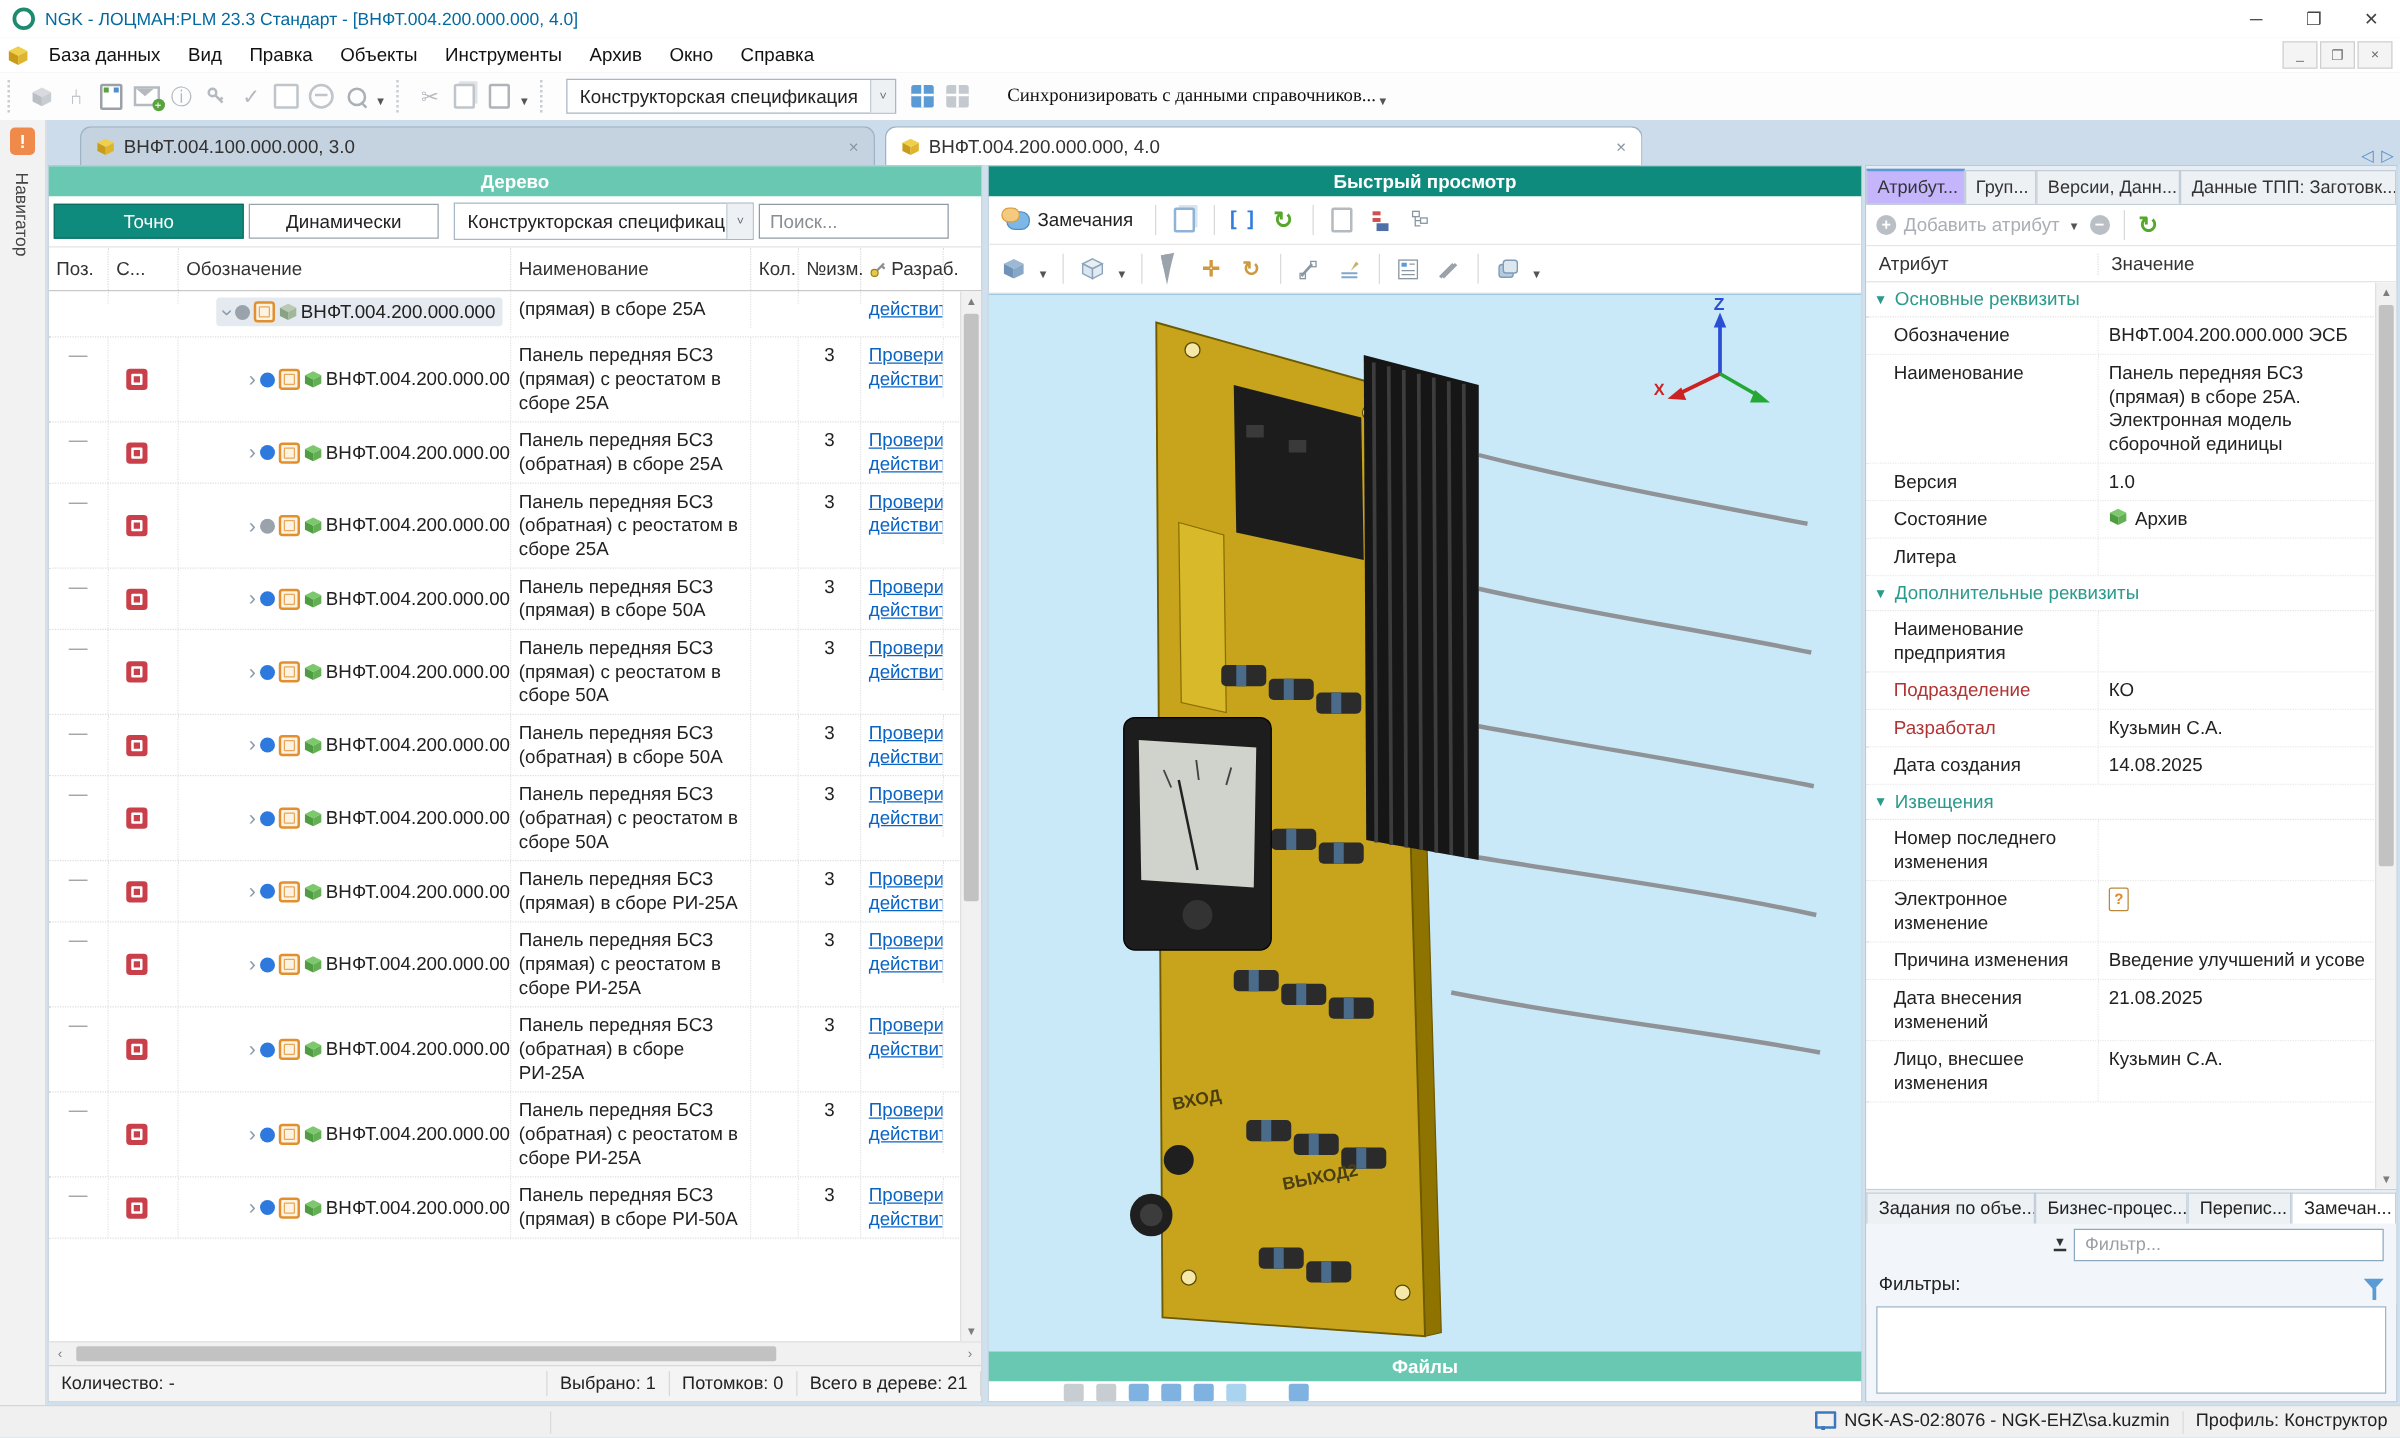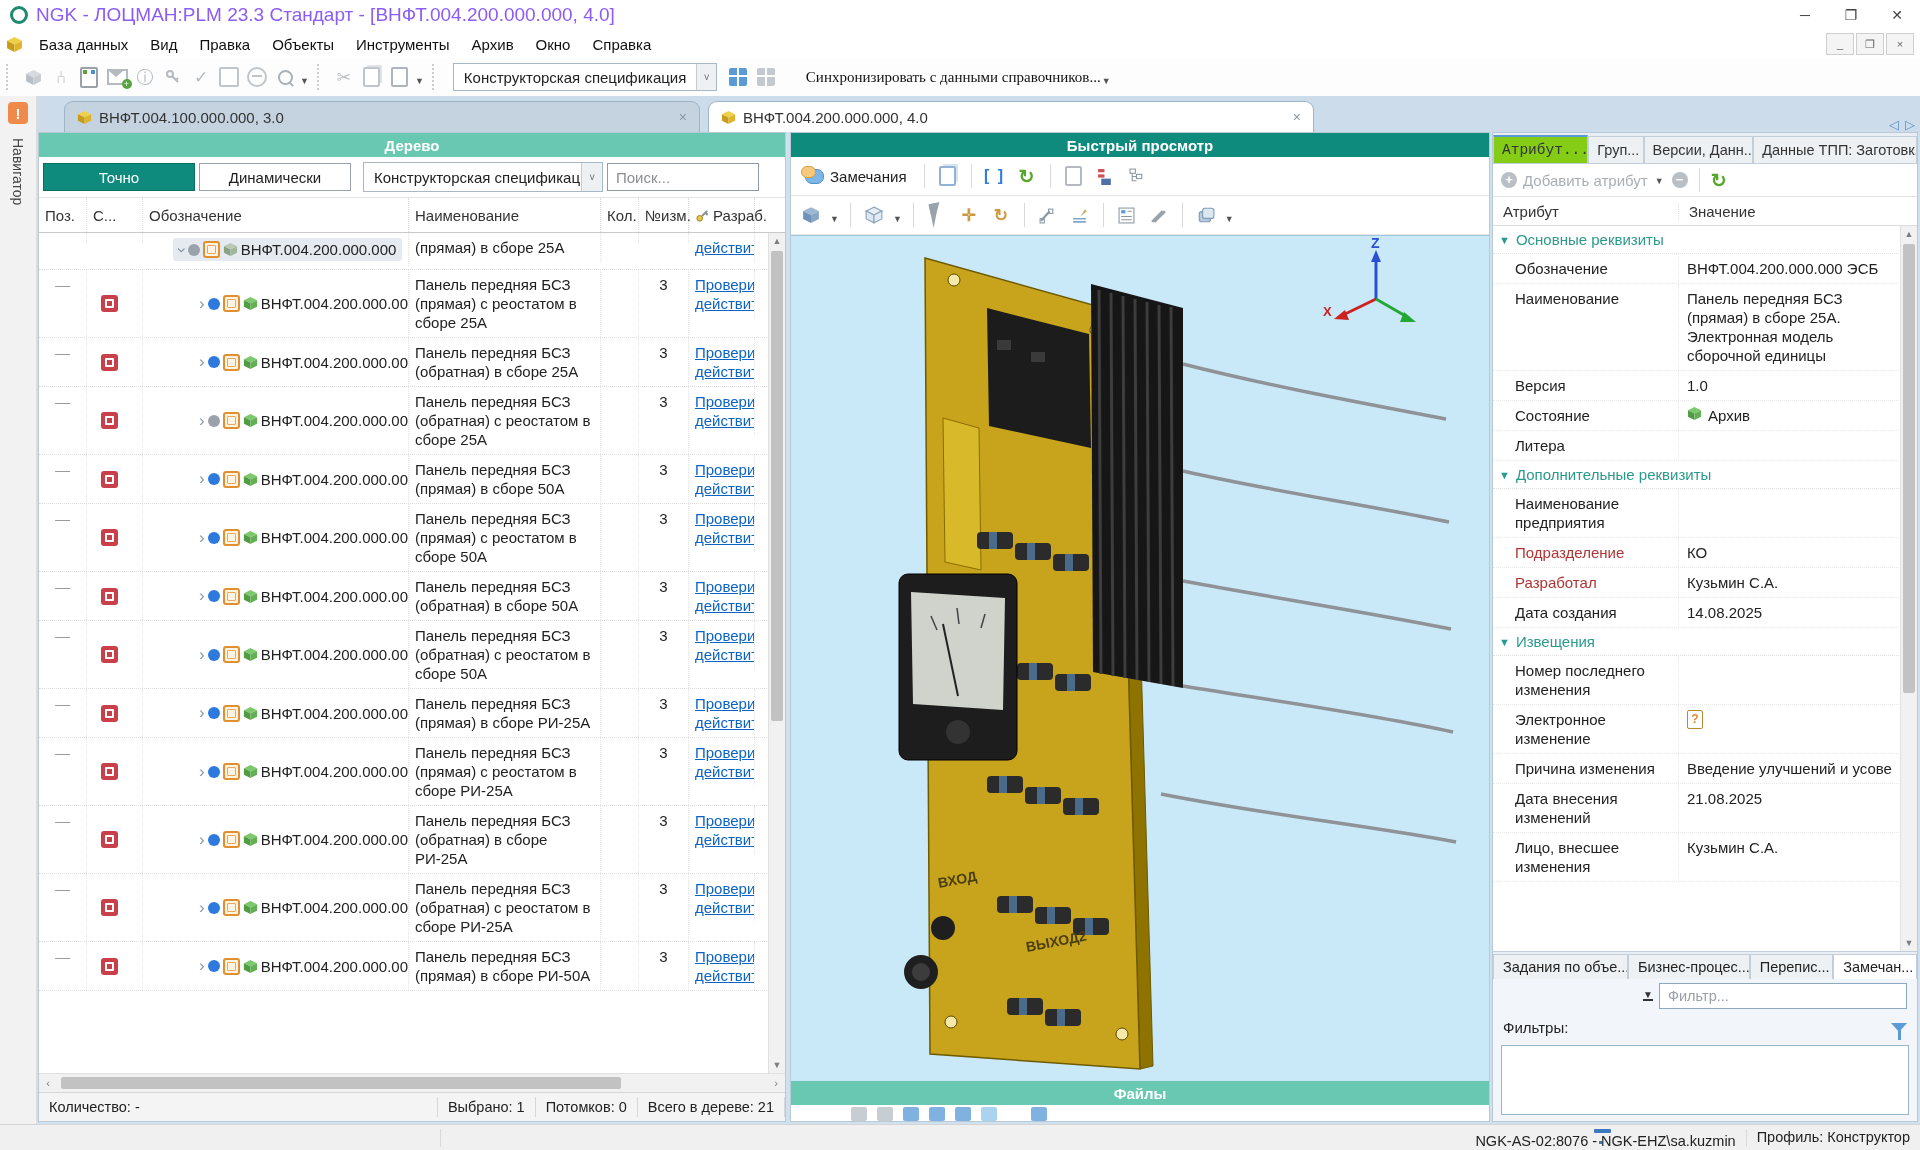--- a/index.html
+++ b/index.html
@@ -2,21 +2,21 @@
 <html><head>
 <meta charset="utf-8">
 <style>
   html,body{margin:0;padding:0;}
   body{width:1920px;height:1150px;overflow:hidden;background:#cfe0ee;
        font-family:"Liberation Sans", sans-serif;font-size:15px;color:#222;position:relative;}
   .abs{position:absolute;}
   
   #titlebar{left:0;top:0;width:1920px;height:30px;background:#fff;display:flex;align-items:center;border-bottom:1px solid #eee;}
   .app-logo{width:18px;height:18px;border:3px solid #1e8a6e;border-radius:50%;margin:0 8px 0 10px;box-sizing:border-box;}
-  #titlebar .title{font-size:19px;color:#8b5cf6;}
+  #titlebar .title{font-size:14px;color:#0369a1;}
   .win-controls{margin-left:auto;display:flex;}
   .win-btn{width:46px;height:30px;display:flex;align-items:center;justify-content:center;color:#444;font-size:14px;}
   
   #menubar{left:0;top:30px;width:1920px;height:28px;background:#fff;display:flex;align-items:center;border-bottom:1px solid #e4e4e4;}
   .menu-item{padding:3px 11px;color:#111;}
   .mdi-controls{margin-left:auto;display:flex;margin-right:6px;}
   .mdi-btn{width:26px;height:20px;border:1px solid #cfcfcf;background:#f4f4f4;color:#666;font-size:11px;
            display:flex;align-items:center;justify-content:center;margin-left:2px;}
   
   #toolbar{left:0;top:58px;width:1920px;height:38px;background:#fdfdfd;display:flex;align-items:center;border-bottom:1px solid #e0e6ec;}
@@ -118,21 +118,21 @@
   .move-gl,.rot-gl{color:#cf9a3f;font-size:17px;font-weight:bold;}
   .viewport{flex:1 1 auto;background:#c9e9f8;position:relative;overflow:hidden;border-top:1px solid #9fc7dd;}
   .files-head{flex:0 0 24px;}
   .files-stub{flex:0 0 12px;display:flex;gap:10px;padding:2px 60px;overflow:hidden;}
   .files-stub span{width:16px;height:14px;border-radius:2px;background:#c8cdd2;}
   .files-stub span.blue{background:#7fb2e0;}
   
   #rightpanel{left:1492px;top:132px;width:426px;height:990px;background:#f2f6fa;border:1px solid #b9c9d6;box-sizing:border-box;display:flex;flex-direction:column;}
   .rp-tabs{flex:0 0 30px;display:flex;align-items:flex-end;background:#e8eef4;border-bottom:1px solid #c2cfda;}
   .rp-tab{padding:5px 8px;border:1px solid #c2cfda;border-bottom:none;background:#eef1f4;color:#333;white-space:nowrap;overflow:hidden;font-size:14.5px;}
-  .rp-tab.active{background:#84cc16;border-top:2px solid #5b9bd5;font-family:Liberation Mono, monospace;}
+  .rp-tab.active{background:#c4b5fd;border-top:2px solid #5b9bd5;}
   .rp-toolbar{flex:0 0 32px;background:#fff;display:flex;align-items:center;padding:0 8px;gap:6px;border-bottom:1px solid #e4e4e4;}
   .add-circle{width:16px;height:16px;border-radius:50%;background:#b9bfc5;color:#fff;font-weight:bold;font-size:13px;line-height:16px;text-align:center;}
   .rp-toolbar .dis{color:#a9afb5;}
   .rp-cols{flex:0 0 28px;background:#fff;display:flex;align-items:center;border-bottom:1px solid #ddd;}
   .rp-cols div{padding:0 10px;color:#333;}
   .rp-cols div:first-child{width:186px;box-sizing:border-box;border-right:1px dotted #ddd;}
   .rp-attrs{flex:1 1 auto;background:#fff;overflow:hidden;position:relative;padding-right:16px;}
   .attr-section{display:flex;align-items:center;gap:6px;color:#2a9a8c;padding:5px 6px;border-bottom:1px dotted #e2e2e2;}
   .attr-section .sec-chev{font-size:11px;}
   .attr-row{display:flex;border-bottom:1px dotted #e9e9e9;min-height:28px;}
@@ -147,21 +147,21 @@
   .rp-filter-row{flex:0 0 34px;display:flex;align-items:center;justify-content:flex-end;gap:6px;padding:0 10px;background:#f2f6fa;}
   .drop-mini{color:#333;font-size:10px;border-bottom:2px solid #333;line-height:8px;}
   .filter-input{width:230px;height:24px;border:1px solid #8aa8c0;padding:0 8px;font-family:inherit;font-size:14.5px;}
   .filter-input::placeholder{color:#9aa0a6;}
   .rp-filters-label{flex:0 0 30px;display:flex;align-items:center;padding:0 10px;background:#f2f6fa;}
   .funnel{margin-left:auto;width:0;height:0;border-left:8px solid transparent;border-right:8px solid transparent;border-top:9px solid #5b9bd5;position:relative;}
   .funnel::after{content:"";position:absolute;left:-1.5px;top:-2px;width:3px;height:10px;background:#5b9bd5;}
   .rp-listbox{flex:1 1 auto;margin:2px 8px 6px 8px;background:#fff;border:1px solid #9ab4c8;}
   
   #appstatus{left:0;top:1124px;width:1920px;height:26px;background:#f0f0f0;border-top:1px solid #d5d5d5;display:flex;align-items:center;font-size:14.5px;}
-  .as-seg{height:70%;display:flex;align-items:center;padding:0 10px;border-right:1px solid #dadada;flex-direction:column;}
+  .as-seg{height:70%;display:flex;align-items:flex-start;padding:0 10px;border-right:1px solid #dadada;}
   .as-spacer{flex:1;}
   .ic-mon{width:13px;height:10px;border:2px solid #3c78c0;border-radius:1px;margin-right:6px;position:relative;}
   .ic-mon::after{content:"";position:absolute;left:3px;top:10px;width:3px;height:3px;background:#3c78c0;}
   .keysvg{display:inline-flex;margin-right:3px;}
 </style>
 </head>
 <body>
 
 <div id="titlebar" class="abs">
   <span class="app-logo"></span>

